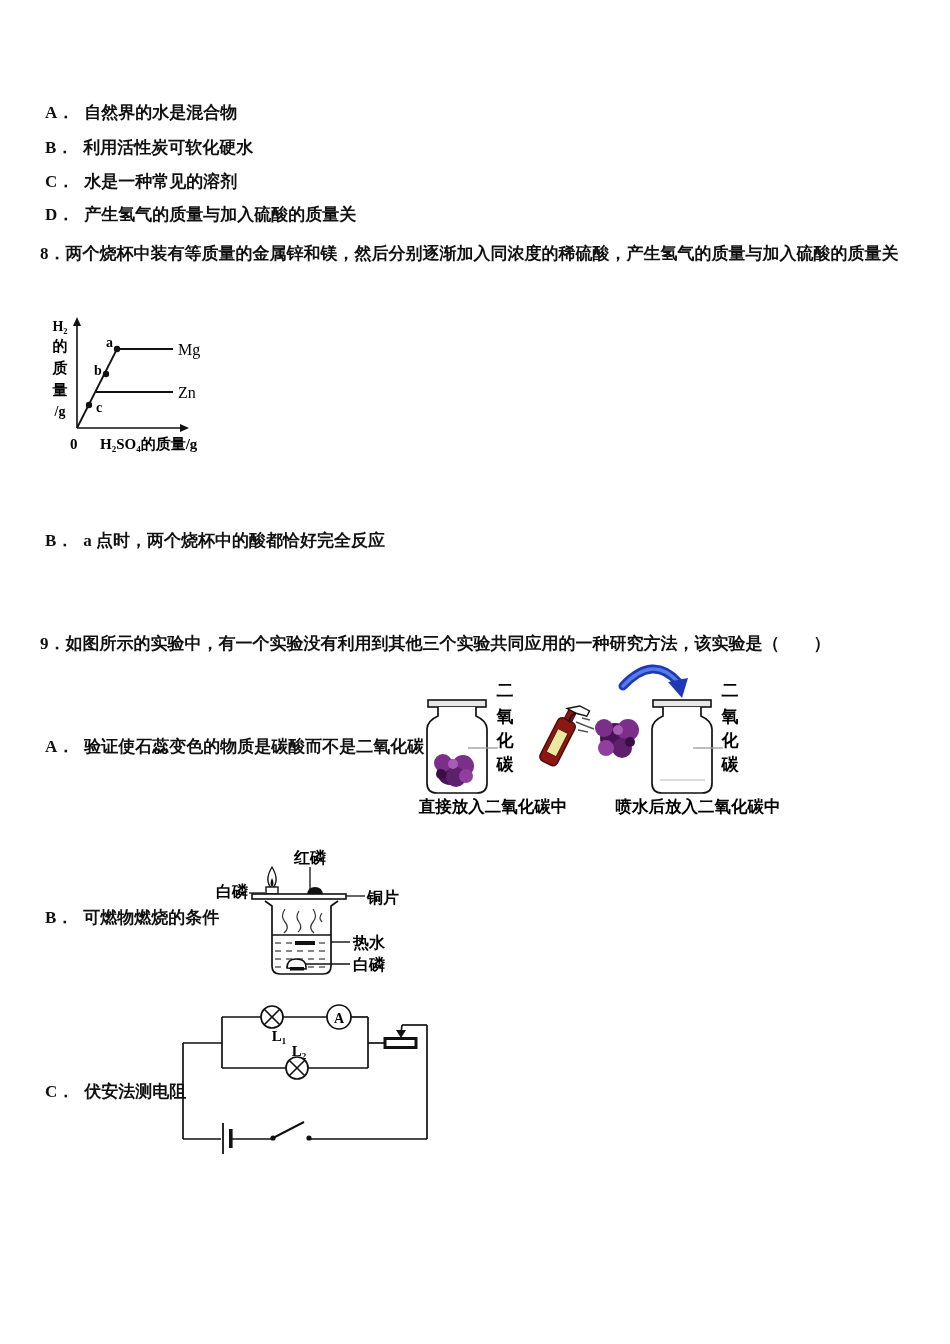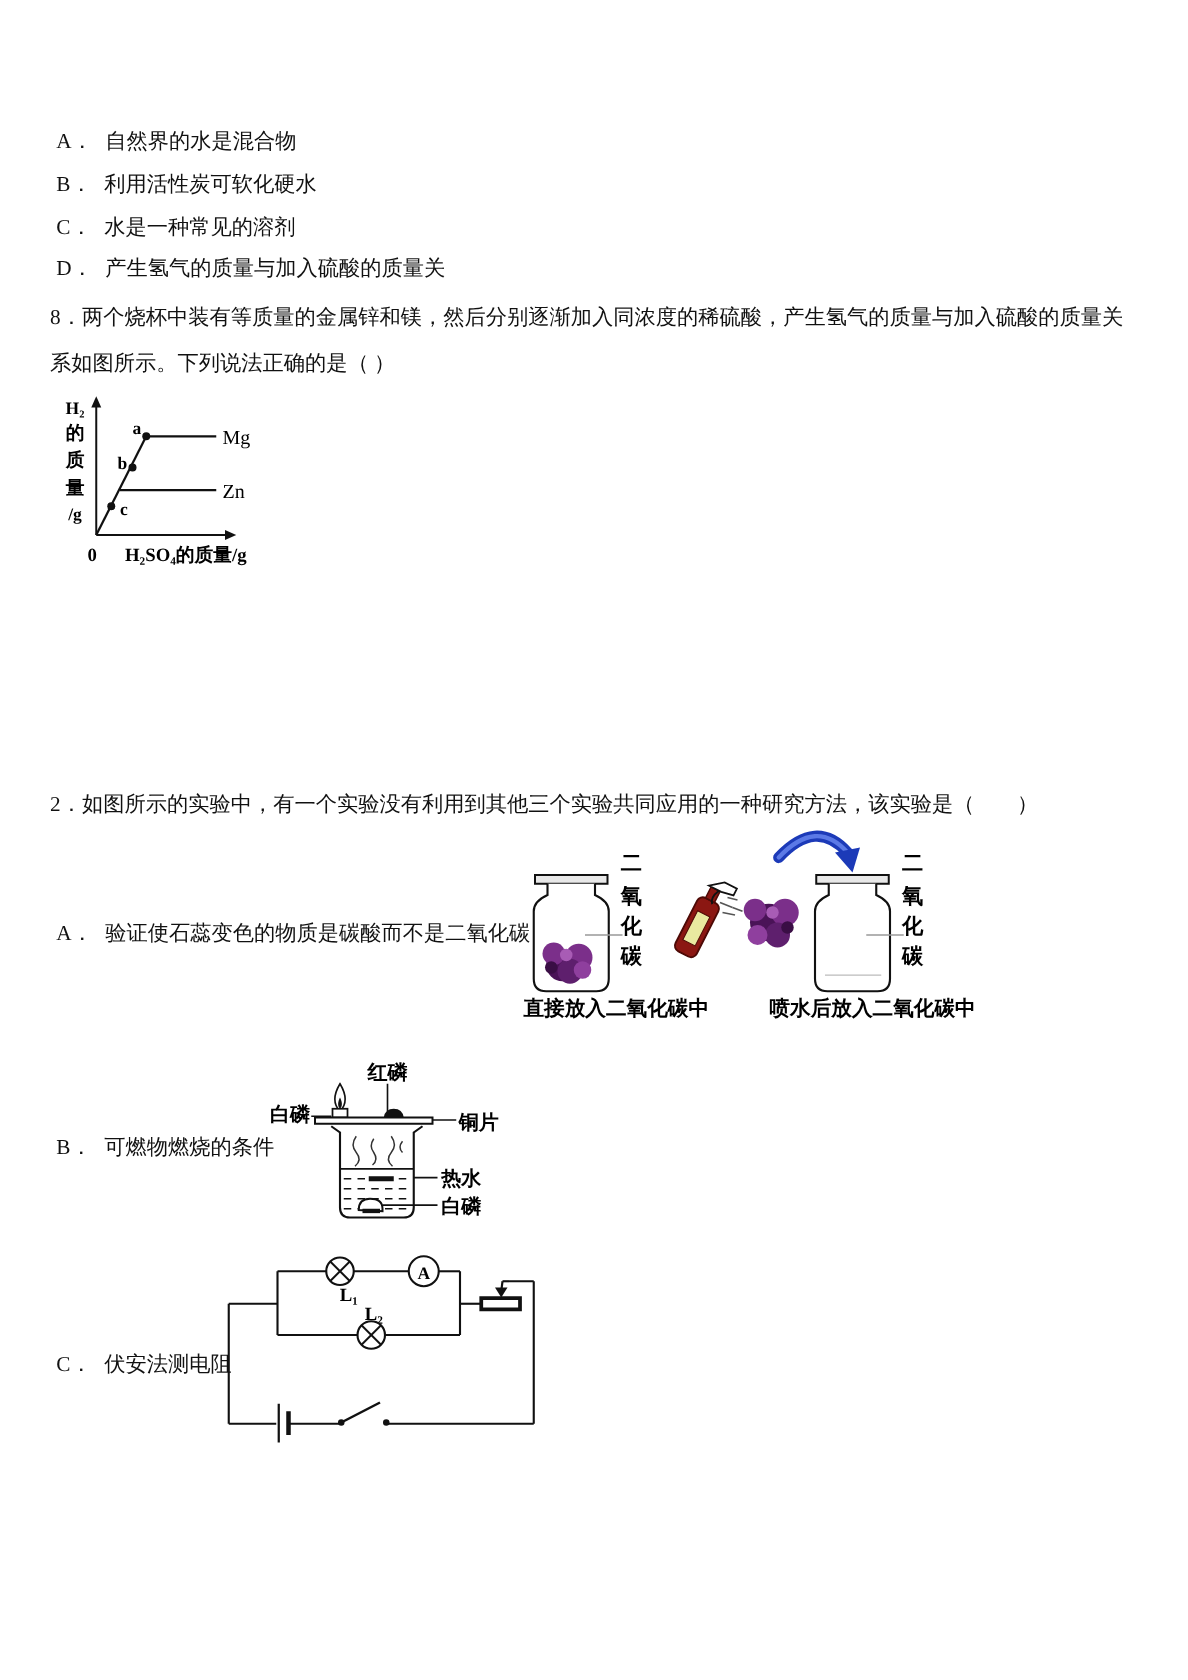--- a/index.html
+++ b/index.html
@@ -1,34 +1,33 @@
 <!DOCTYPE html>
 <html><head>
 <meta charset="utf-8">
 <style>
   html,body{margin:0;padding:0;background:#fff;}
   #page{position:relative;width:950px;height:1344px;background:#ffffff;overflow:hidden;
         font-family:"Liberation Serif","DejaVu Serif",serif;color:#111;}
-  .tline{position:absolute;white-space:nowrap;font-size:17px;font-weight:400;line-height:19px;}
+  .tline{position:absolute;white-space:nowrap;font-size:17px;font-weight:700;line-height:19px;}
   .tline .opt-letter{margin-right:10px;}
   svg text{font-family:"Liberation Serif","DejaVu Serif",serif;}
   .fig{position:absolute;}
 </style>
 </head>
 <body>
 
 <div id="page">
 
   <div class="tline" style="left:45px;top:103px"><span class="opt-letter">A．</span><span>自然界的水是混合物</span></div>
   <div class="tline" style="left:45px;top:138px"><span class="opt-letter">B．</span><span>利用活性炭可软化硬水</span></div>
   <div class="tline" style="left:45px;top:172px"><span class="opt-letter">C．</span><span>水是一种常见的溶剂</span></div>
   <div class="tline" style="left:45px;top:205px"><span class="opt-letter">D．</span><span>产生氢气的质量与加入硫酸的质量关</span></div>
 
   <div class="tline" style="left:40px;top:244px">8．两个烧杯中装有等质量的金属锌和镁，然后分别逐渐加入同浓度的稀硫酸，产生氢气的质量与加入硫酸的质量关</div>
-  <div class="tline" style="left:40px;top:281px">系如图所示。下列说法正确的是（ ）</div>
 
   <svg class="fig" style="left:40px;top:313px" width="215" height="145" viewBox="0 0 215 145">
 
     <text x="20" y="18" font-size="14" font-weight="bold" text-anchor="middle">H₂</text>
     <text x="20" y="38" font-size="15" font-weight="bold" text-anchor="middle">的</text>
     <text x="20" y="60" font-size="15" font-weight="bold" text-anchor="middle">质</text>
     <text x="20" y="82" font-size="15" font-weight="bold" text-anchor="middle">量</text>
     <text x="20" y="103" font-size="14" font-weight="bold" text-anchor="middle">/g</text>
 
     <line x1="37" y1="115" x2="37" y2="10" stroke="#111" stroke-width="1.6"></line>
@@ -48,22 +47,23 @@
     <text x="66" y="34" font-size="14" font-weight="bold">a</text>
     <circle cx="66" cy="61" r="3.2" fill="#111"></circle>
     <text x="54" y="62" font-size="14" font-weight="bold">b</text>
     <circle cx="49" cy="92" r="3.2" fill="#111"></circle>
     <text x="56" y="99" font-size="14" font-weight="bold">c</text>
 
     <text x="30" y="136" font-size="15" font-weight="bold">0</text>
     <text x="60" y="136" font-size="15" font-weight="bold">H₂SO₄的质量/g</text>
   </svg>
 
-
-  <div class="tline" style="left:40px;top:634px">2．如图所示的实验中，有一个实验没有利用到其他三个实验共同应用的一种研究方法，该实验是（　　）</div>
+  <div class="tline" style="left:45px;top:531px"><span class="opt-letter">B．</span><span>a 点时，两个烧杯中的酸都恰好完全反应</span></div>
+
+  <div class="tline" style="left:40px;top:634px">9．如图所示的实验中，有一个实验没有利用到其他三个实验共同应用的一种研究方法，该实验是（　　）</div>
 
   <div class="tline" style="left:45px;top:737px"><span class="opt-letter">A．</span><span>验证使石蕊变色的物质是碳酸而不是二氧化碳</span></div>
 
   <svg class="fig" style="left:410px;top:660px" width="390" height="160" viewBox="0 0 390 160">
 
     <rect x="18" y="40" width="58" height="7" fill="#e8e8e8" stroke="#111" stroke-width="1.6"></rect>
     <path d="M28,47 L28,56 Q17,61 17,69 L17,123 Q17,133 27,133 L67,133 Q77,133 77,123 L77,69 Q77,61 66,56 L66,47" fill="#fff" stroke="#111" stroke-width="1.7"></path>
     <g>
       <circle cx="40" cy="112" r="13" fill="#4a1357"></circle>
       <circle cx="53" cy="106" r="11" fill="#7b2f8a"></circle>

